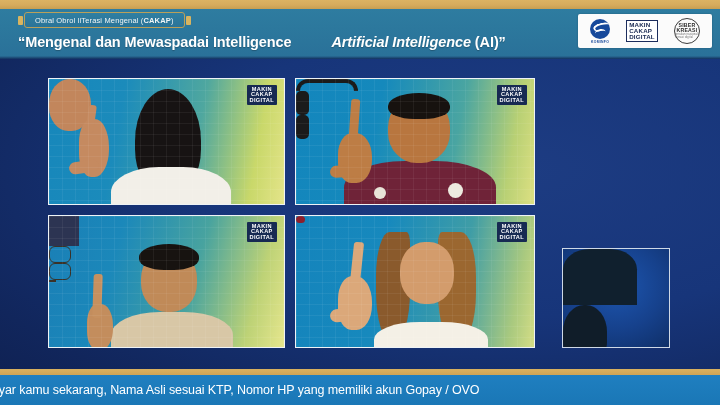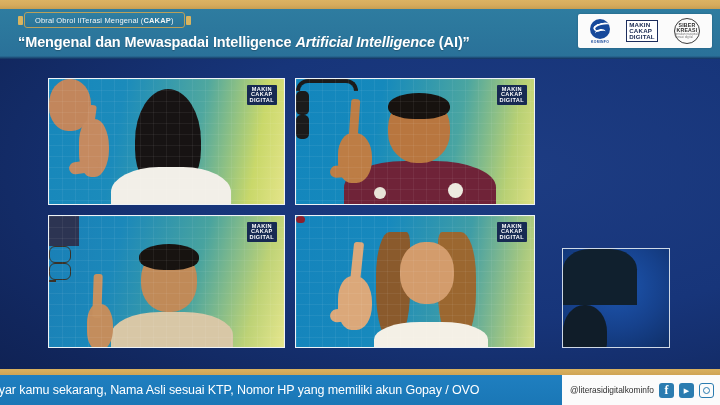--- a/index.html
+++ b/index.html
@@ -60,21 +60,21 @@
   #title {
     position: absolute; left: 18px; top: 30px;
     width: 520px; height: 24px;
     display: flex; align-items: center;
   }
   #title h1 {
     font-size: 14.5px; font-weight: 700; color: #ffffff;
     letter-spacing: -0.1px; white-space: nowrap;
     text-shadow: 0 1px 1px rgba(0,0,0,.25);
   }
-  #title h1 i { font-style: italic; }
+  #title h1 i { font-style: italic; margin-left: 36px; }
 
   
   #logo-strip {
     position: absolute; right: 8px; top: 14px;
     height: 34px; width: 134px;
     background: #fbfbfb;
     border-radius: 2px;
     display: flex; align-items: center; justify-content: space-around;
     padding: 0 4px;
     box-shadow: 0 0 2px rgba(0,0,0,.25);
@@ -377,27 +377,15 @@
     <div class="person">
       <div id="p5-body"></div>
       <div id="p5-hijab"></div>
 
     </div>
   </div>
 
   <div id="footer-gold"></div>
   <div id="ticker">
     <div id="ticker-text">ayar kamu sekarang, Nama Asli sesuai KTP, Nomor HP yang memiliki akun Gopay / OVO</div>
-    <div id="social-panel">
-      <div id="handle">@literasidigitalkominfo</div>
-      <div class="soc soc-fb">
-          <span>f</span>
-        </div>
-      <div class="soc soc-yt">
-          <span>▶</span>
-        </div>
-      <div class="soc soc-ig">
-          <div class="ig-o"></div>
-        </div>
-    </div>
   </div>
 
 </div>
 
 </body></html>

